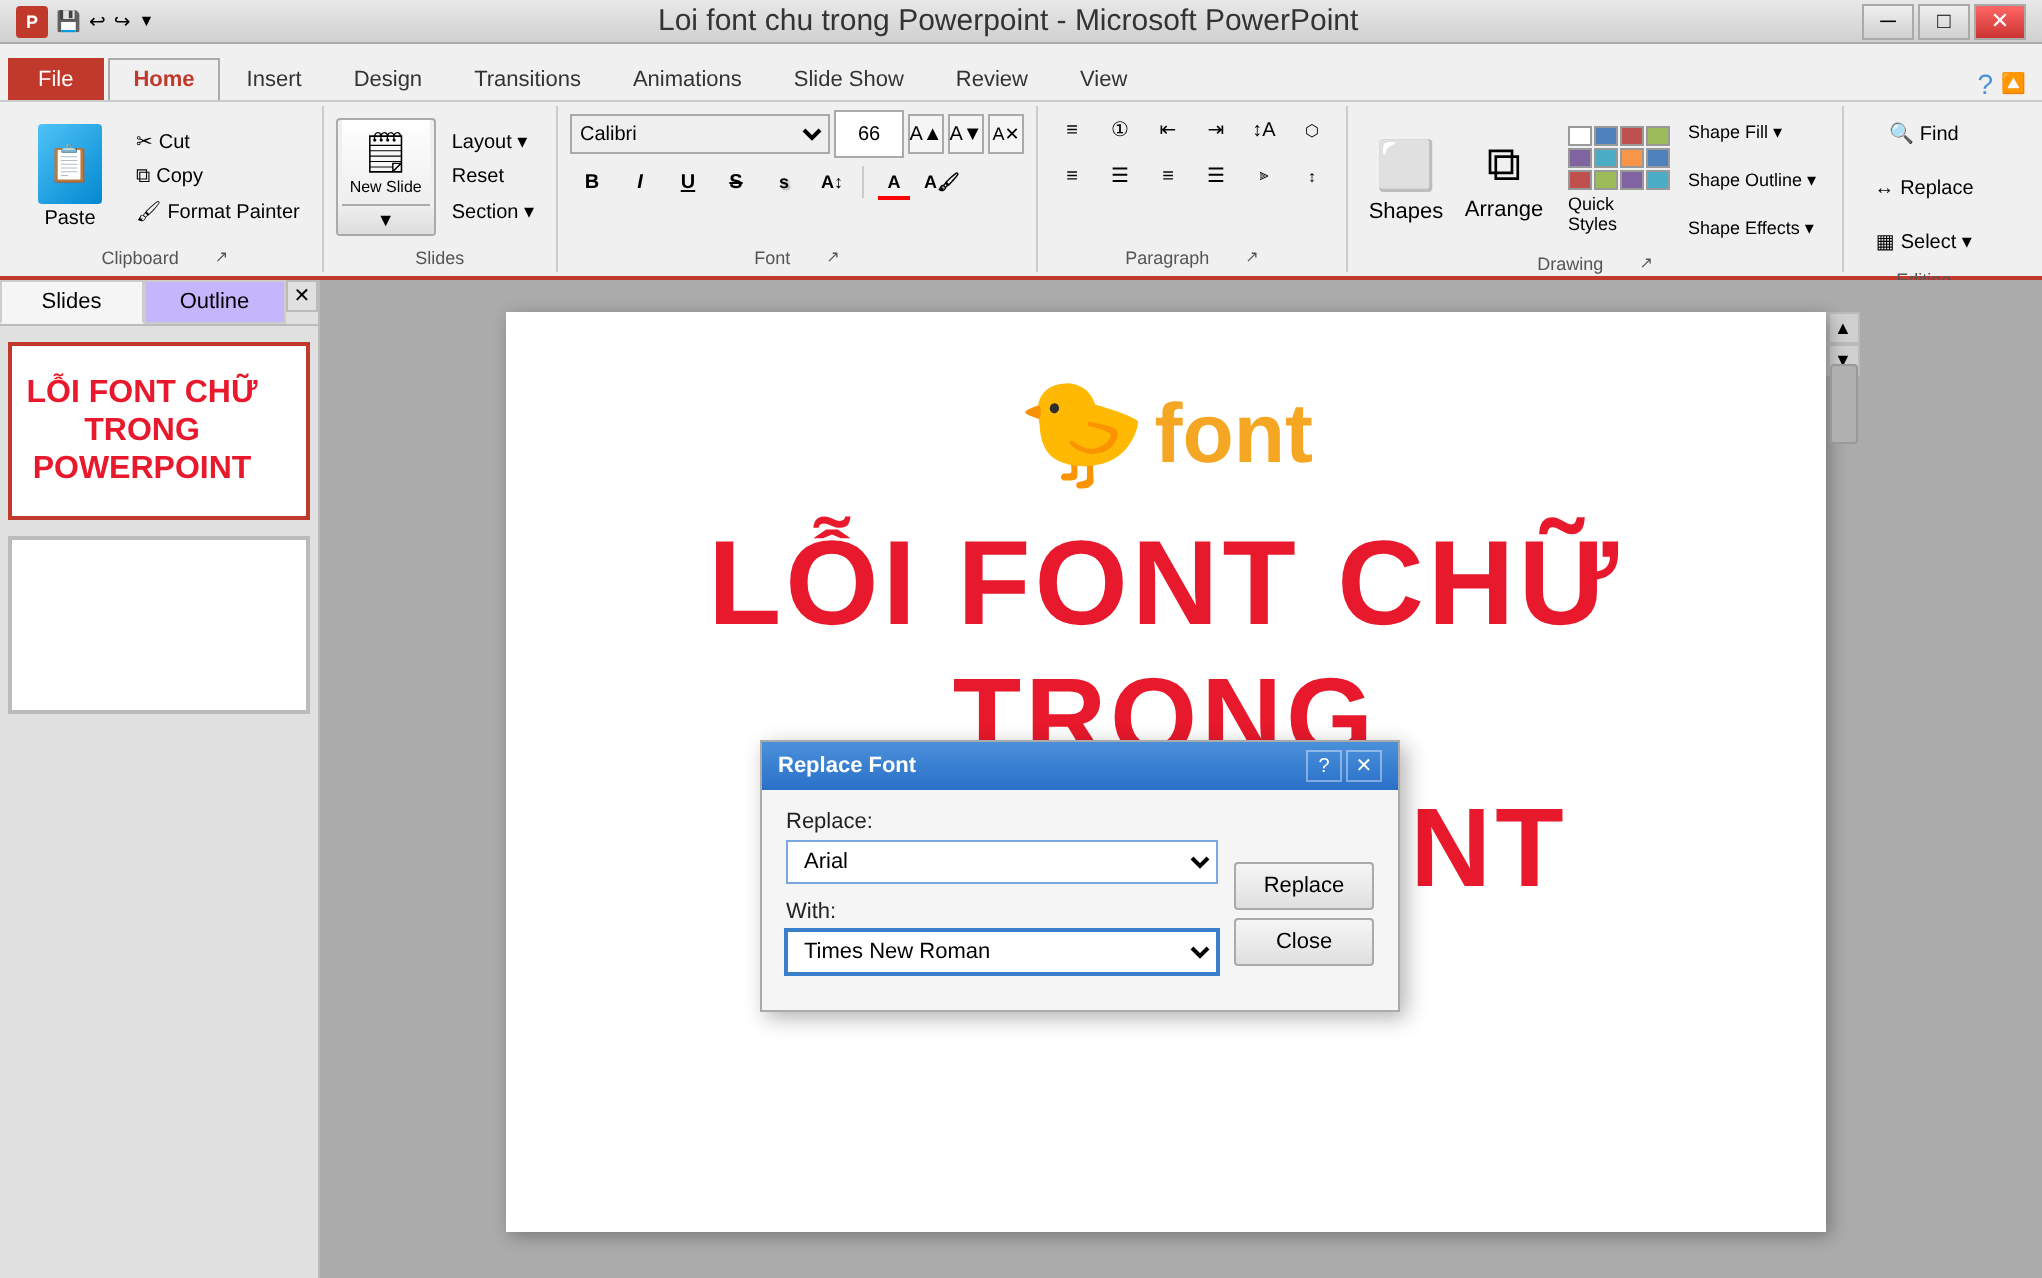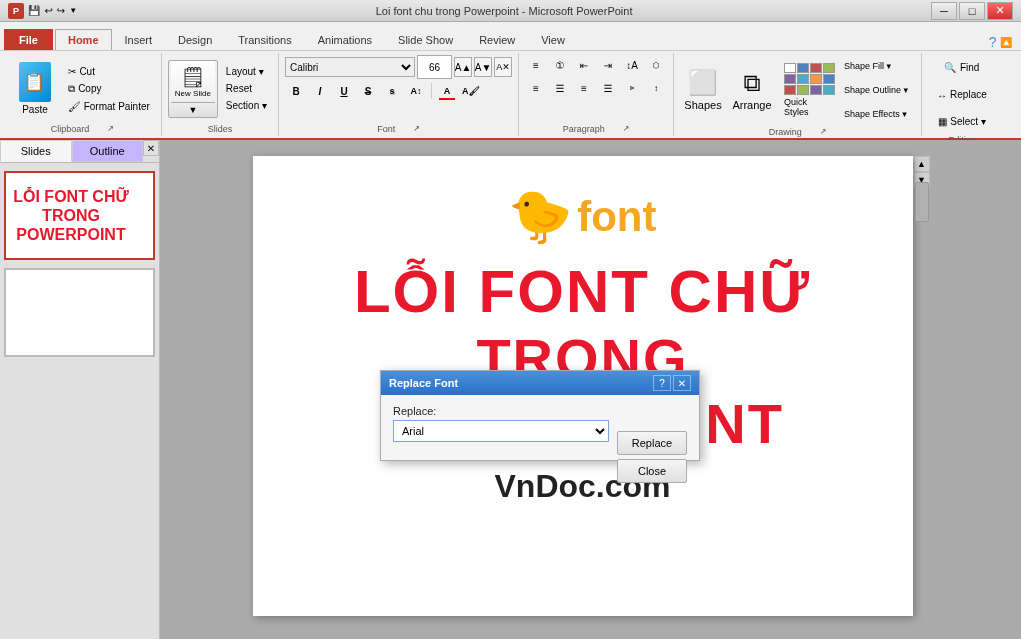--- a/index.html
+++ b/index.html
@@ -8,32 +8,32 @@
     
     #titlebar {
       height: 22px;
       background: linear-gradient(to bottom, #e8e8e8, #d0d0d0);
       display: flex;
       align-items: center;
       justify-content: space-between;
       padding: 0 8px;
       border-bottom: 1px solid #aaa;
     }
-    #titlebar-title { font-size: 11px; color: #333; flex: 1; text-align: center; }
+    #titlebar-title { font-size: 15px; color: #333; flex: 1; text-align: center; }
     #titlebar-controls { display: flex; gap: 2px; }
     .title-btn { width: 26px; height: 18px; font-size: 11px; border: 1px solid #aaa; background: linear-gradient(to bottom, #f0f0f0, #d0d0d0); cursor: pointer; display: flex; align-items: center; justify-content: center; }
 
     
     #ribbon { background: #f0f0f0; border-bottom: 2px solid #c0392b; }
 
     
     #tabs { display: flex; align-items: flex-end; padding-left: 4px; height: 28px; }
     .tab { padding: 4px 12px; font-size: 11px; cursor: pointer; border: 1px solid transparent; border-bottom: none; background: transparent; color: #333; }
     .tab.active { background: #f0f0f0; border-color: #aaa; border-bottom-color: #f0f0f0; font-weight: 600; color: #c0392b; position: relative; z-index: 2; }
-    #file-tab { background: #c0392b; color: white; padding: 4px 14px; border-radius: 0; font-weight: 700; margin-right: 2px; }
+    #file-tab { background: #c0392b; color: white; padding: 4px 14px; border-radius: 0; font-weight: 400; margin-right: 2px; }
 
     
     #ribbon-content {
       background: #f0f0f0;
       border-top: 1px solid #ccc;
       display: flex;
       align-items: stretch;
       padding: 2px 4px;
       height: 88px;
     }
@@ -447,19 +447,27 @@
     </div>
     <div id="dialog-content" style="position:relative;padding-right:90px;">
       <div class="dialog-field">
         <div class="dialog-label">Replace:</div>
         <div class="dialog-select-wrap">
           <select class="dialog-select">
             <option>Arial</option>
           </select>
         </div>
       </div>
+      <div class="dialog-field">
+        <div class="dialog-label">With:</div>
+        <div class="dialog-select-wrap">
+          <select class="dialog-select active">
+            <option>Times New Roman</option>
+          </select>
+        </div>
+      </div>
       <div class="dialog-btns">
         <button class="dialog-btn">Replace</button>
         <button class="dialog-btn">Close</button>
       </div>
     </div>
   </div>
 </div>
 
 </body></html>

